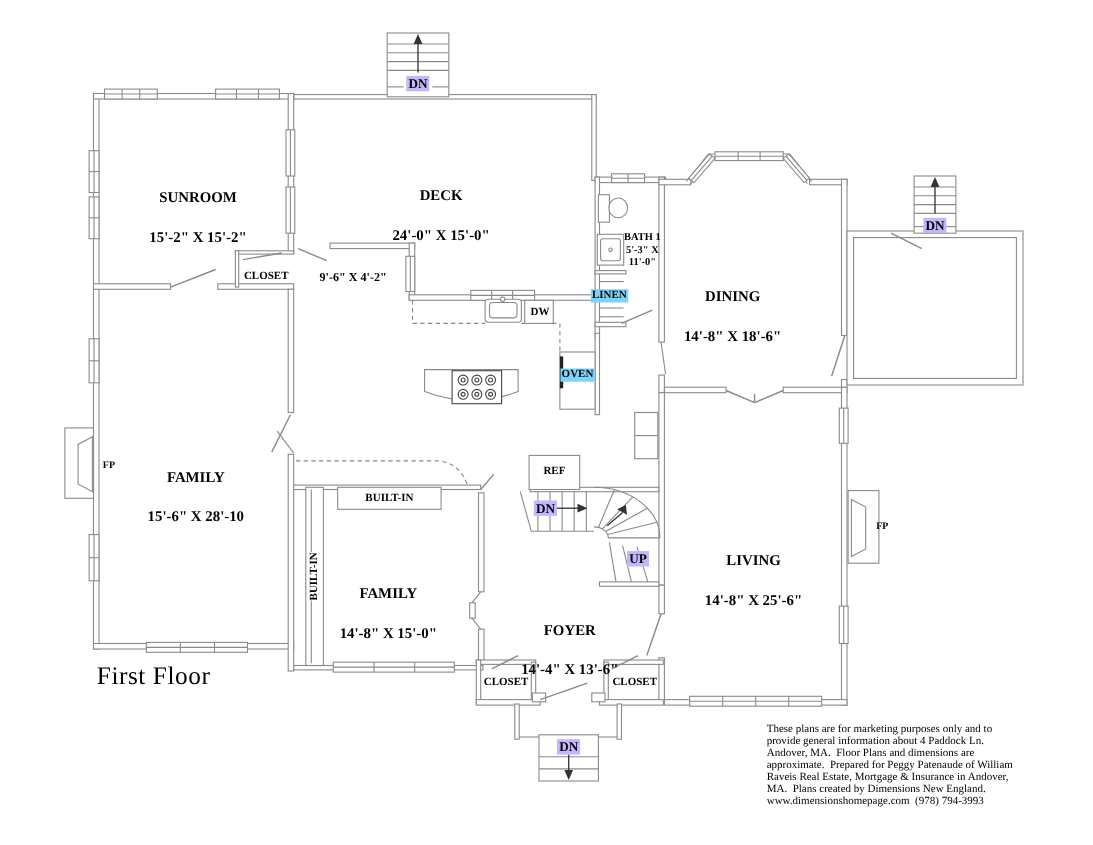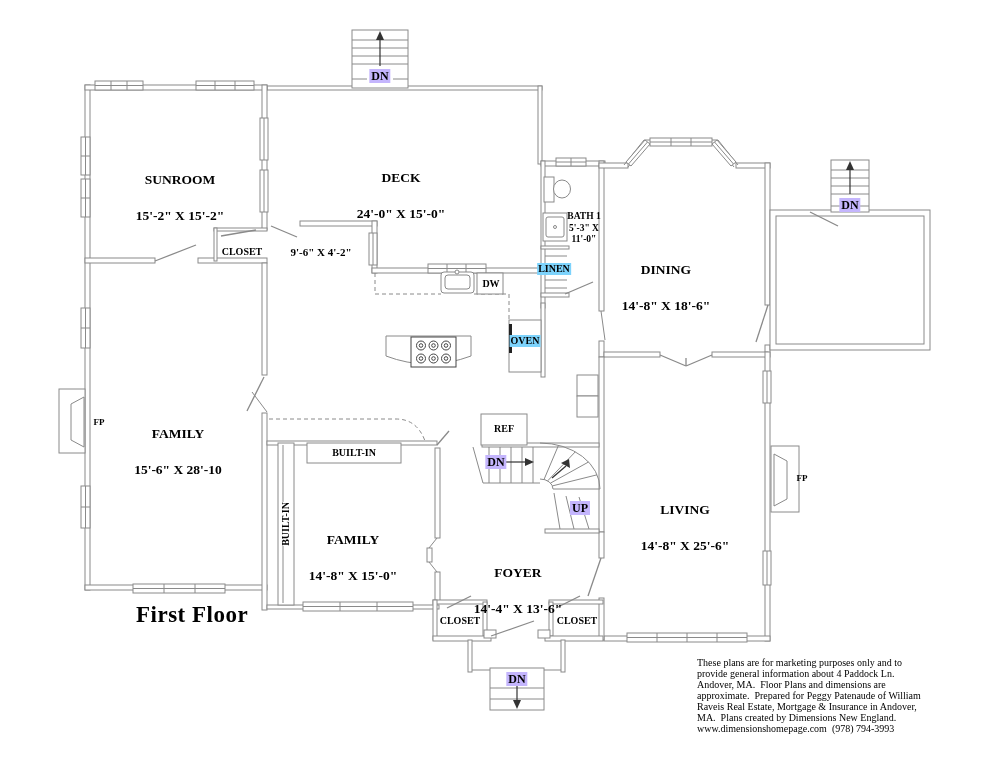--- a/index.html
+++ b/index.html
@@ -11,21 +11,21 @@
   .room{font-size:13.5px;}
   .room span{display:block;line-height:16px;margin-top:20px;}
   .bath{font-size:9.5px;}
   .bath span{display:block;line-height:11.5px;}
   .sm{font-size:10px;}
   .sm1{font-size:11px;}
   .fp{font-size:9px;padding-left:40px;}
   .tag{font-size:12px;background:#c4b5fd;padding:0 2px;}
   .bgw{background:#7dd3fc;padding:0 1px;}
   .vtext{font-size:10px;transform:translate(-50%,-50%) rotate(-90deg);background:#fff;}
-  .title-label{position:absolute;transform:none;font-size:23px;font-weight:bold;letter-spacing:0.5px;margin-left:48px;}
+  .title-label{position:absolute;transform:none;font-size:23px;font-weight:normal;letter-spacing:0.5px;}
   .disclaimer{position:absolute;left:697px;top:657px;text-align:left;}
   .disclaimer div{font-size:10px;font-weight:normal;line-height:11px;white-space:pre;}
 </style>
 </head>
 <body>
 
 <div id="canvas">
 
 <svg id="plan-svg" width="994" height="768" viewBox="0 0 994 768">
   <g stroke="#8a8a8a" stroke-width="1" fill="none">

